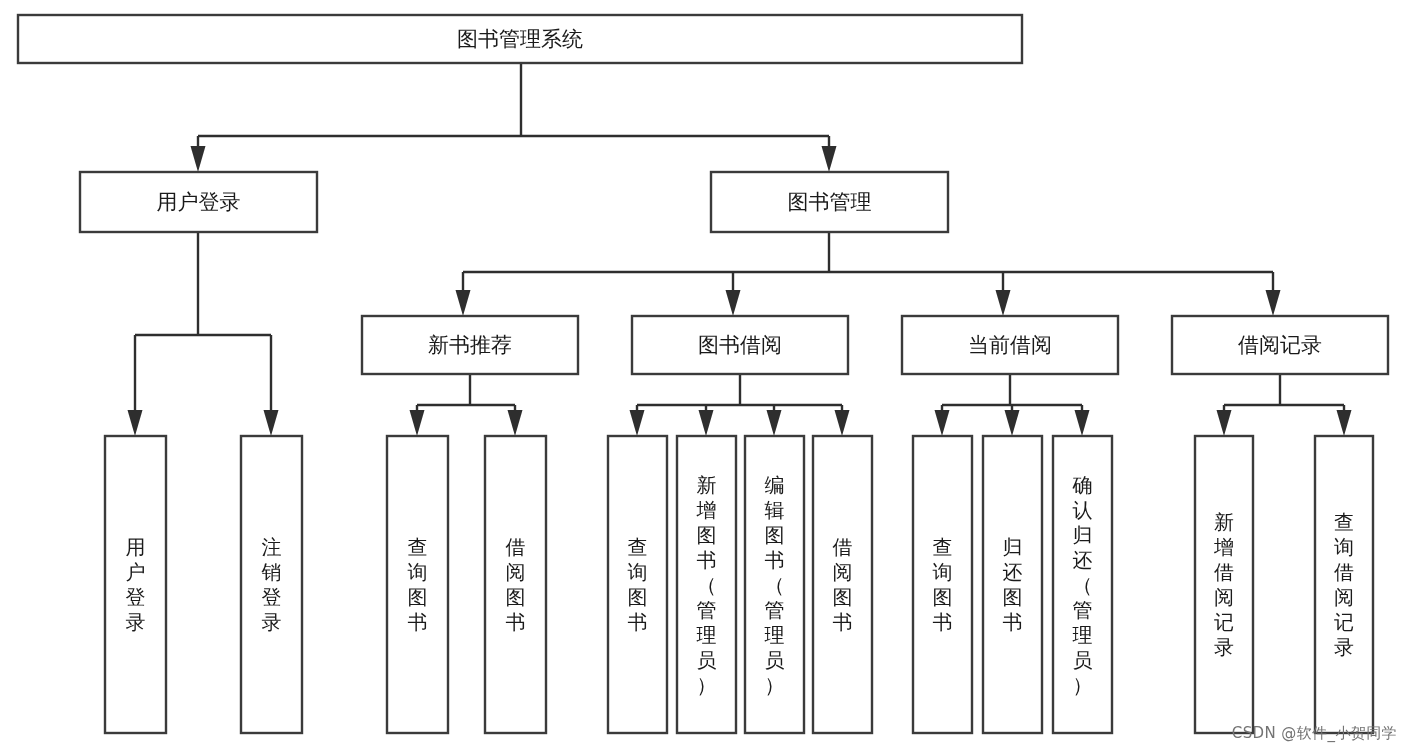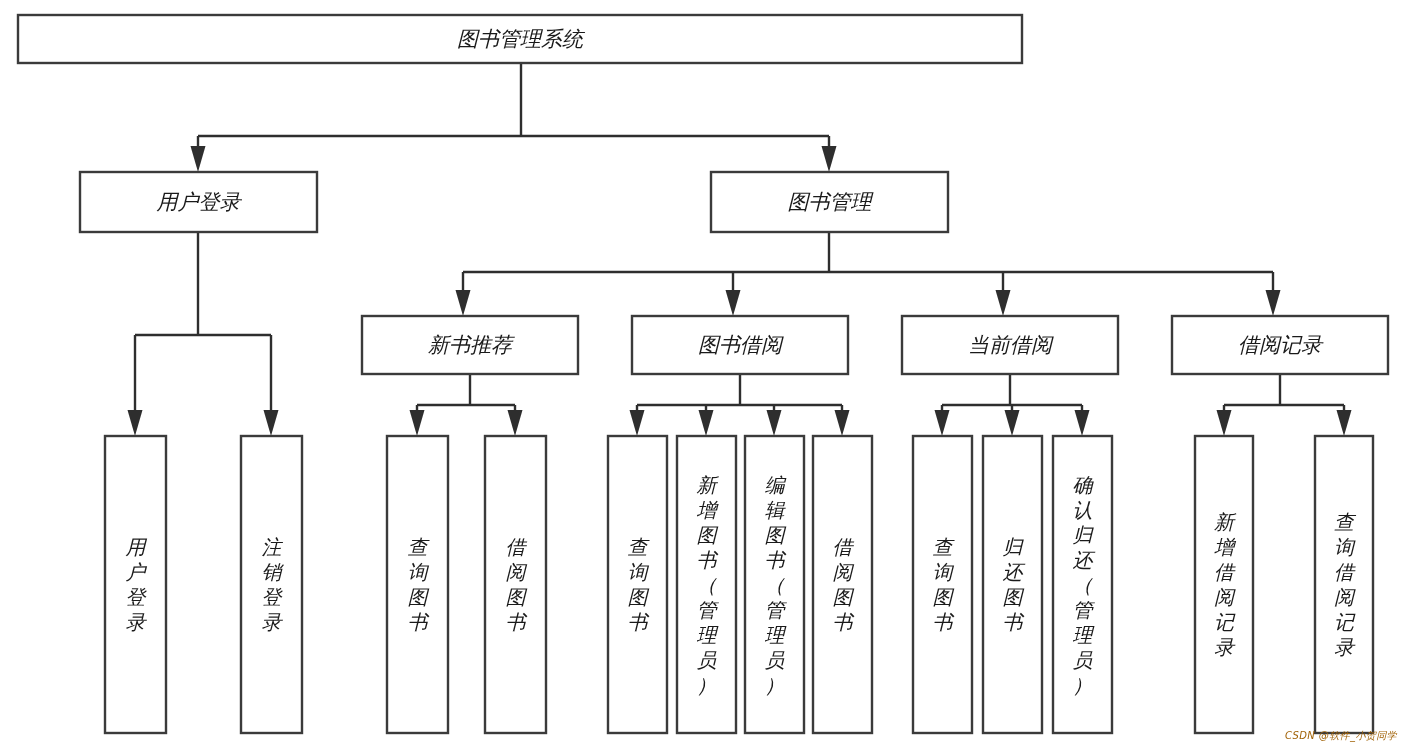--- a/index.html
+++ b/index.html
@@ -1,35 +1,35 @@
 <!DOCTYPE html>
 <html><head>
 <meta charset="utf-8">
 <style>
   html,body{margin:0;padding:0;background:#ffffff;}
   body{
     width:1405px;height:747px;overflow:hidden;
     font-family:"Liberation Sans","DejaVu Sans",sans-serif;
   }
-  #stage{position:relative;width:1405px;height:747px;background:#ffffff;font-style:italic;}
+  #stage{position:relative;width:1405px;height:747px;background:#ffffff;}
   svg#chart{position:absolute;left:0;top:0;width:1405px;height:747px;display:block;}
   .node-rect{fill:#ffffff;stroke:#3b3b3b;stroke-width:2.4;}
   .link{stroke:#2e2e2e;stroke-width:2.4;fill:none;stroke-linecap:butt;}
   .arrow-head{fill:#2e2e2e;stroke:none;}
   .node-label-h{
     font-size:21px;fill:#1a1a1a;text-anchor:middle;dominant-baseline:middle;
     font-family:"DejaVu Sans","Liberation Sans",sans-serif;
   }
   .node-label-v{
     font-size:20px;fill:#1a1a1a;text-anchor:middle;
     font-family:"DejaVu Sans","Liberation Sans",sans-serif;
   }
   .watermark{
     position:absolute;right:8px;bottom:4px;
-    font-size:10px;color:#a16207;letter-spacing:.4px;
+    font-size:15px;color:#737373;letter-spacing:.4px;
     font-family:"DejaVu Sans","Liberation Sans",sans-serif;
     white-space:nowrap;pointer-events:none;
   }
 </style>
 </head>
 <body>
 
 <div id="stage">
   <svg id="chart" viewBox="0 0 1405 747">
     <g id="links-layer">

